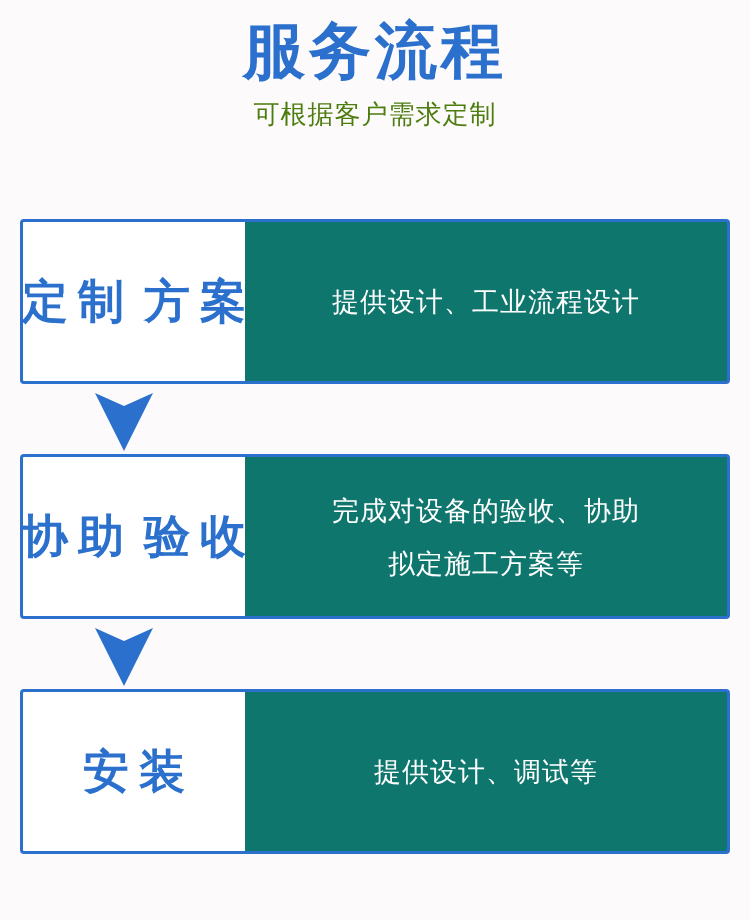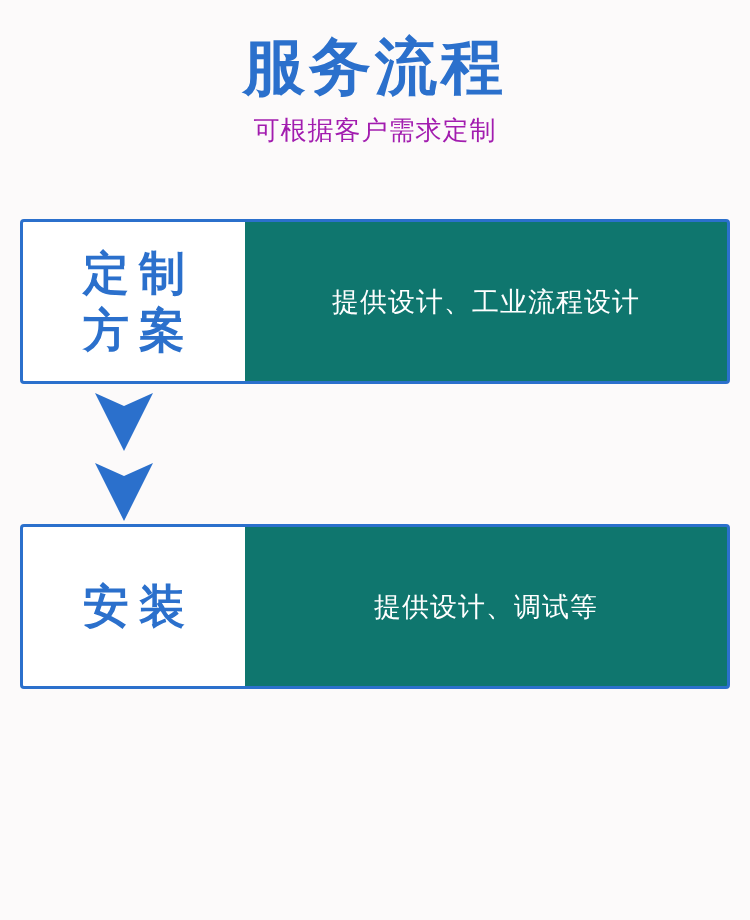--- a/index.html
+++ b/index.html
@@ -10,35 +10,35 @@
     width: 750px;
     height: 920px;
     background: #fcfafa;
     font-family: "Liberation Sans", "DejaVu Sans", sans-serif;
     overflow: hidden;
     position: relative;
   }
 
   
   .header {
-    padding-top: 34px;
+    padding-top: 18px;
     text-align: center;
   }
   .page-title {
     font-size: 62px;
     font-weight: bold;
     color: #2b70cc;
     letter-spacing: 4px;
     line-height: 1.05;
     margin: 0;
     font-family: "DejaVu Sans", "Liberation Sans", sans-serif;
   }
   .page-subtitle {
     font-size: 26px;
-    color: #a21caf;
+    color: #4d7c0f;
     letter-spacing: 1px;
     margin: 14px 0 0 0;
     font-weight: normal;
     font-family: "DejaVu Sans", "Liberation Sans", sans-serif;
   }
 
   
   .flow {
     position: absolute;
     left: 20px;
@@ -53,21 +53,20 @@
     border-radius: 4px;
     box-sizing: border-box;
     overflow: hidden;
     background: #2b70cc;
   }
   .step-badge {
     width: 222px;
     flex: 0 0 222px;
     background: #ffffff;
     display: flex;
-    flex-direction: column;
     align-items: center;
     justify-content: center;
   }
   .step-badge-line {
     color: #2b70cc;
     font-size: 46px;
     font-weight: bold;
     letter-spacing: 10px;
     text-indent: 10px;
     line-height: 1.22;
@@ -125,20 +124,30 @@
       <div class="step-body-line">提供设计、工业流程设计</div>
     </div>
   </div>
 
   <div class="connector">
     <svg width="58" height="58" viewBox="0 0 58 58">
       <polygon points="0,0 29,13 58,0 29,58" fill="#2b70cc"></polygon>
     </svg>
   </div>
 
+  <div class="flow-step">
+    <div class="step-badge">
+      <div class="step-badge-line">协助</div>
+      <div class="step-badge-line">验收</div>
+    </div>
+    <div class="step-body">
+      <div class="step-body-line">完成对设备的验收、协助</div>
+      <div class="step-body-line">拟定施工方案等</div>
+    </div>
+  </div>
 
   <div class="connector">
     <svg width="58" height="58" viewBox="0 0 58 58">
       <polygon points="0,0 29,13 58,0 29,58" fill="#2b70cc"></polygon>
     </svg>
   </div>
 
   <div class="flow-step">
     <div class="step-badge">
       <div class="step-badge-line">安装</div>

